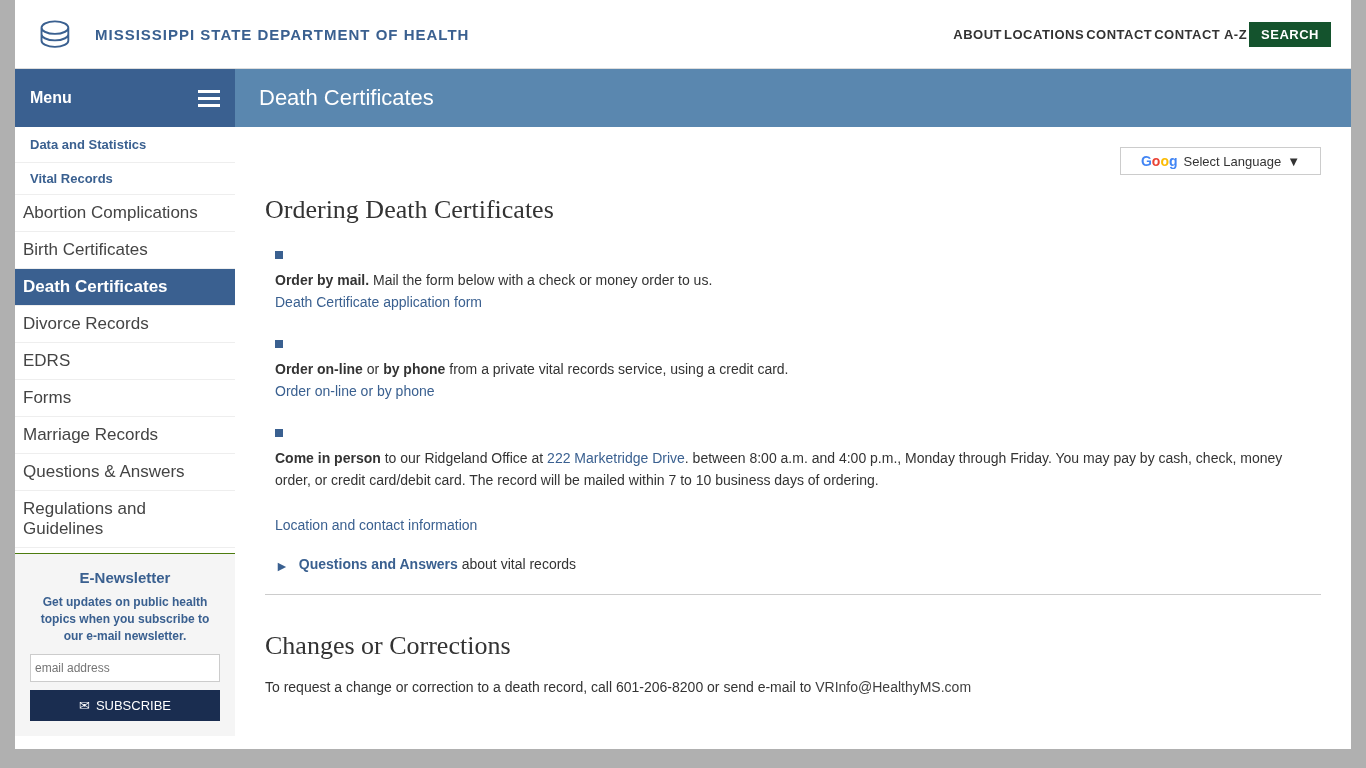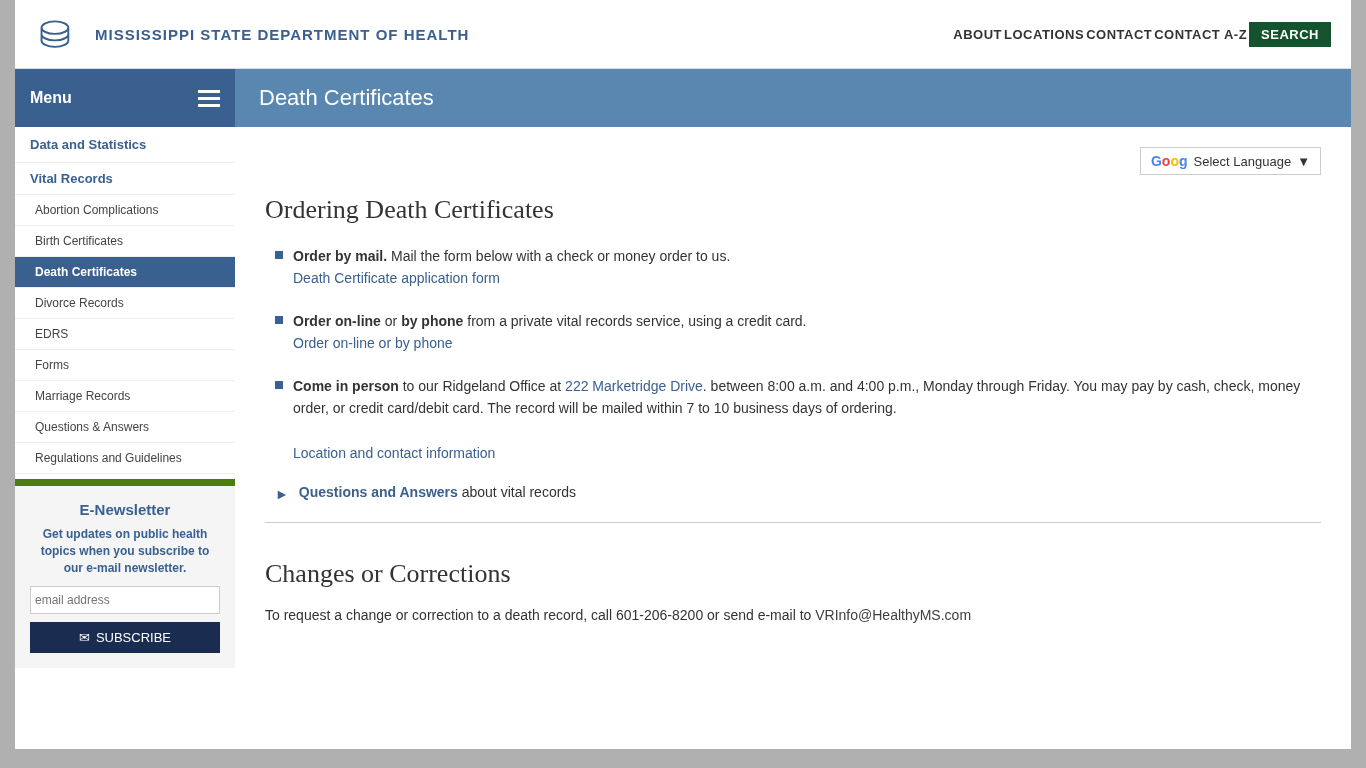--- a/index.html
+++ b/index.html
@@ -110,38 +110,38 @@
     }
     .sidebar-parent {
       padding: 8px 15px;
       font-size: 13px;
       font-weight: bold;
       color: #3a6090;
       border-bottom: 1px solid #eee;
       cursor: pointer;
     }
     .sidebar-item {
-      padding: 8px 20px;
-      font-size: 12px;
+      padding: 8px 8px;
+      font-size: 17px;
       color: #444;
       border-bottom: 1px solid #eee;
       cursor: pointer;
     }
     .sidebar-item.active {
       background: #3a6090;
       color: #fff;
       font-weight: bold;
     }
 
     
     .enewsletter {
       background: #f5f5f5;
       padding: 15px;
       text-align: center;
-      border-top: 7px solid #4d7c0f;
+      border-top: 1px solid #4d7c0f;
       margin-top: 5px;
     }
     .enewsletter-title {
       font-size: 15px;
       font-weight: bold;
       color: #3a6090;
       margin-bottom: 8px;
     }
     .enewsletter-text {
       font-size: 12px;
@@ -188,21 +188,21 @@
     .content-body {
       padding: 20px 30px;
     }
     .language-selector {
       display: flex;
       justify-content: flex-end;
       margin-bottom: 20px;
     }
     .language-widget {
       border: 1px solid #ccc;
-      padding: 5px 10px;
+      padding: 5px 20px;
       font-size: 13px;
       color: #333;
       display: flex;
       align-items: center;
       gap: 6px;
       background: #fff;
       cursor: pointer;
       margin-left: 48px;
     }
     .google-g {
@@ -228,20 +228,21 @@
       margin-top: 36px;
       margin-bottom: 15px;
       font-family: Georgia, serif;
     }
 
     .bullet-section {
       margin-bottom: 20px;
       padding-left: 10px;
       display: flex;
       gap: 10px;
+      flex-direction: column;
     }
     .bullet-square {
       width: 8px;
       height: 8px;
       background: #3a6090;
       flex-shrink: 0;
       margin-top: 6px;
     }
     .bullet-content {
       font-size: 14px;

